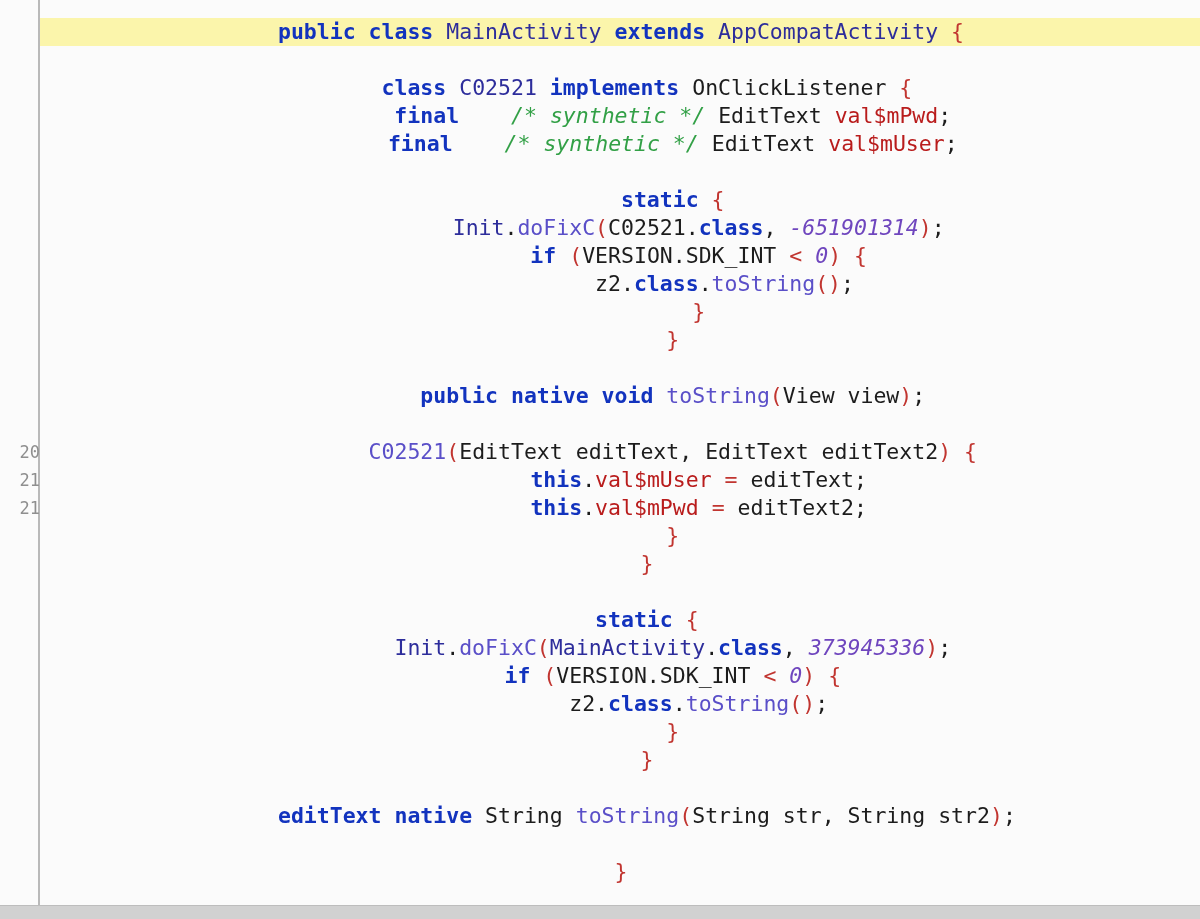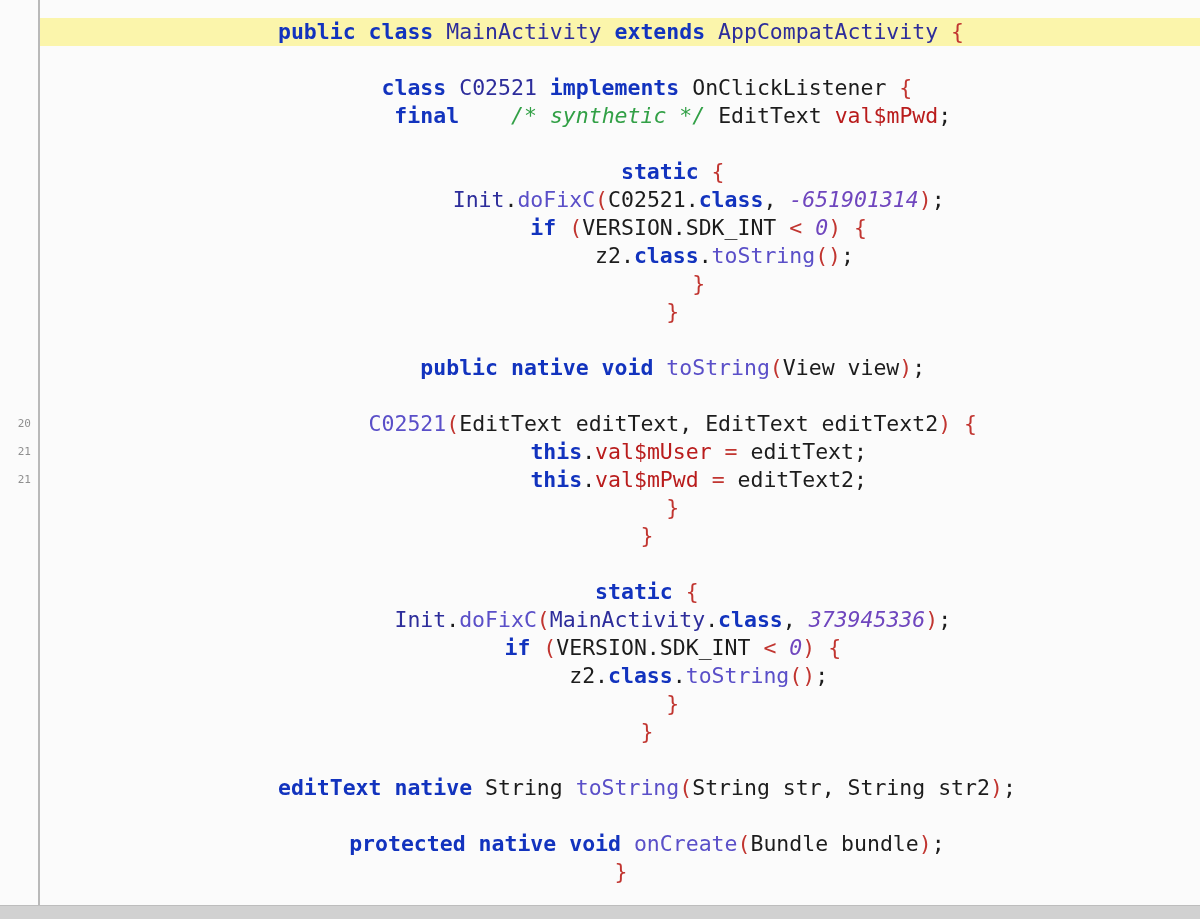--- a/index.html
+++ b/index.html
@@ -19,23 +19,22 @@
     padding-top:18px;
     overflow:hidden;
   }
   .row{
     display:flex;
     height:28px;
   }
   .gutter{
     flex:0 0 40px;
     box-sizing:border-box;
-    padding-right:9px;
     text-align:right;
-    font-size:11px;
+    font-size:17px;
     line-height:28px;
     color:var(--lineno-color,#8F8F8F);
   }
   .code-line{
     flex:1;
     padding-left:2px;
     white-space:pre;
     font-size:21.5px;
     line-height:28px;
     color:#1C1C1C;
@@ -66,20 +65,24 @@
         <div class="gutter"></div>
         <div class="code-line"></div>
       </div>
       <div class="row">
         <div class="gutter"></div>
         <div class="code-line"><span class="tk-pl">    </span><span class="tk-kw">class</span><span class="tk-pl"> </span><span class="tk-cls">C02521</span><span class="tk-pl"> </span><span class="tk-kw">implements</span><span class="tk-pl"> OnClickListener </span><span class="tk-sep">{</span></div>
       </div>
       <div class="row">
         <div class="gutter"></div>
         <div class="code-line"><span class="tk-pl">        </span><span class="tk-kw">final</span><span class="tk-pl"> </span><span class="tk-cmt">/* synthetic */</span><span class="tk-pl"> EditText </span><span class="tk-fld">val$mPwd</span><span class="tk-pl">;</span></div>
+      </div>
+      <div class="row">
+        <div class="gutter"></div>
+        <div class="code-line"><span class="tk-pl">        </span><span class="tk-kw">final</span><span class="tk-pl"> </span><span class="tk-cmt">/* synthetic */</span><span class="tk-pl"> EditText </span><span class="tk-fld">val$mUser</span><span class="tk-pl">;</span></div>
       </div>
       <div class="row">
         <div class="gutter"></div>
         <div class="code-line"></div>
       </div>
       <div class="row">
         <div class="gutter"></div>
         <div class="code-line"><span class="tk-pl">        </span><span class="tk-kw">static</span><span class="tk-pl"> </span><span class="tk-sep">{</span></div>
       </div>
       <div class="row">
@@ -169,21 +172,17 @@
       <div class="row">
         <div class="gutter"></div>
         <div class="code-line"><span class="tk-pl">    </span><span class="tk-kw">editText native</span><span class="tk-pl"> String </span><span class="tk-mth">toString</span><span class="tk-sep">(</span><span class="tk-pl">String str, String str2</span><span class="tk-sep">)</span><span class="tk-pl">;</span></div>
       </div>
       <div class="row">
         <div class="gutter"></div>
         <div class="code-line"></div>
       </div>
       <div class="row">
         <div class="gutter"></div>
-        <div class="code-line"><span class="tk-pl">    </span><span class="tk-kw">protected native void</span><span class="tk-pl"> </span><span class="tk-mth">onCreate</span><span class="tk-sep">(</span><span class="tk-pl">Bundle bundle</span><span class="tk-sep">)</span><span class="tk-pl">;</span></div>
-      </div>
-      <div class="row">
-        <div class="gutter"></div>
         <div class="code-line"><span class="tk-sep">}</span></div>
       </div>
     </div>
   <div class="hscrollbar"></div>
 </div>
 
 </body></html>

